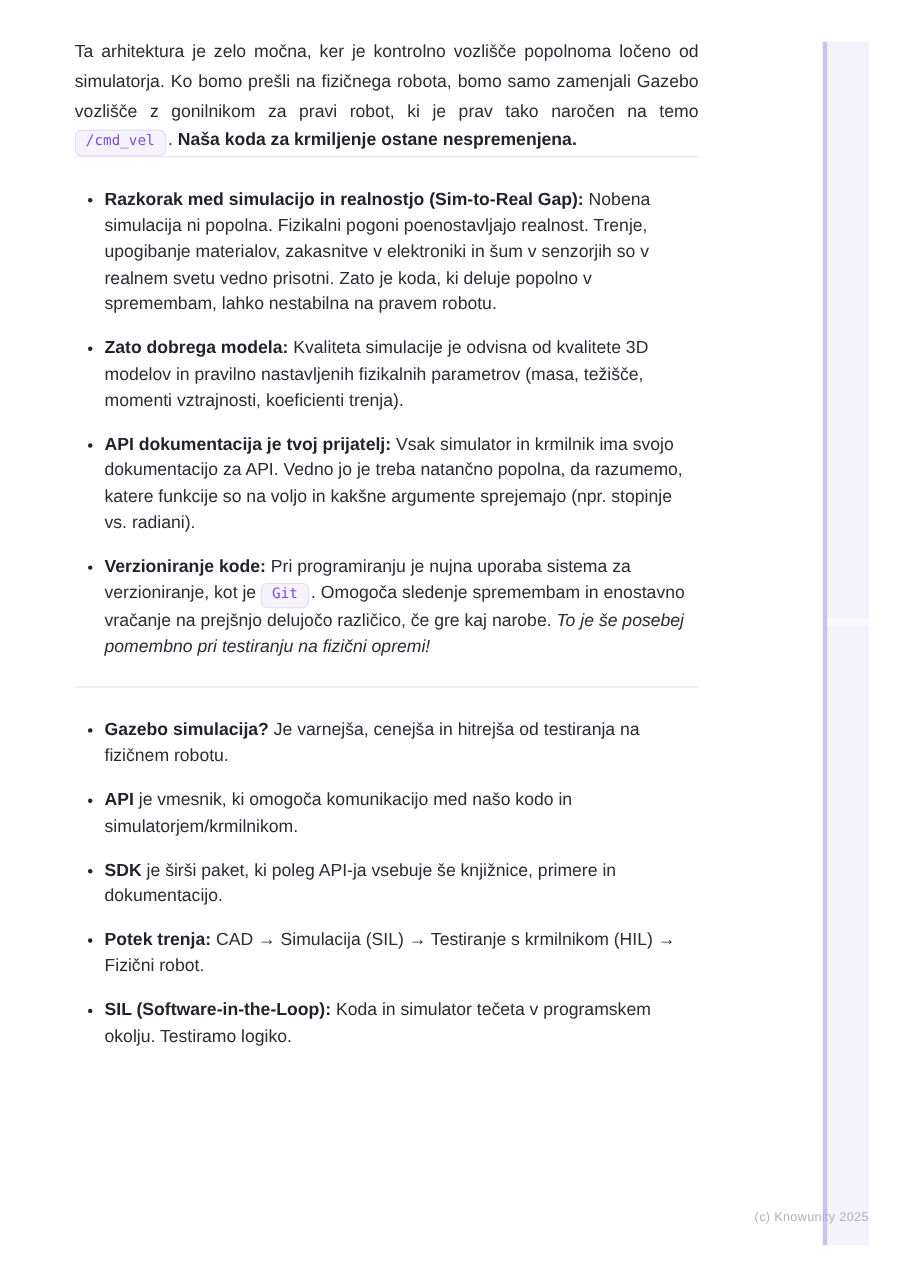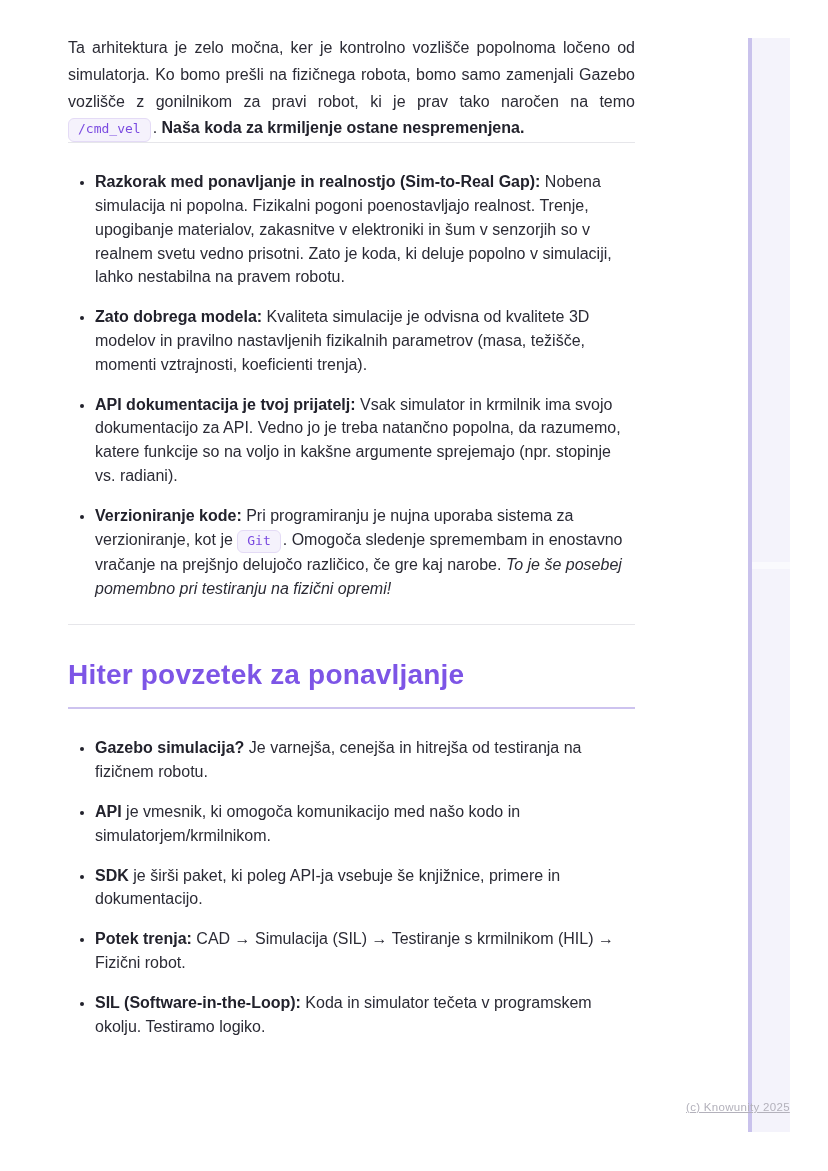--- a/index.html
+++ b/index.html
@@ -77,21 +77,20 @@
   .em-tail { font-style: italic; }
 
   .watermark {
     position: absolute;
     left: 686px; top: 1101px;
     font-size: 11.5px;
     color: #b3b1bb;
     letter-spacing: 0.3px;
     z-index: 3;
     white-space: nowrap;
-    text-decoration: underline;
   }
 
   .side-strip {
     position: absolute;
     left: 748px; top: 38px;
     width: 42px; height: 1094px;
     background: #f4f3fb;
     border-left: 4px solid #c9c2ec;
     z-index: 1;
   }
@@ -108,29 +107,28 @@
 <div class="page">
 
   <div class="content">
 
     <p class="intro"><span>Ta arhitektura je zelo močna, ker je kontrolno vozlišče popolnoma ločeno od simulatorja. Ko bomo prešli na fizičnega robota, bomo samo zamenjali Gazebo vozlišče z gonilnikom za pravi robot, ki je prav tako naročen na temo </span><span class="code-chip">/cmd_vel</span><span>. </span><span class="bold-tail">Naša koda za krmiljenje ostane nespremenjena.</span></p>
 
     <hr class="section-rule rule-1">
 
 
     <ul class="bullet-list">
-      <li><span class="lead">Razkorak med ponavljanje in realnostjo (Sim-to-Real Gap):</span><span> Nobena simulacija ni popolna. Fizikalni pogoni poenostavljajo realnost. Trenje, upogibanje materialov, zakasnitve v elektroniki in šum v senzorjih so v realnem svetu vedno prisotni. Zato je koda, ki deluje popolno v simulaciji, lahko nestabilna na pravem robotu.</span></li>
+      <li><span class="lead">Razkorak med simulacijo in realnostjo (Sim-to-Real Gap):</span><span> Nobena simulacija ni popolna. Fizikalni pogoni poenostavljajo realnost. Trenje, upogibanje materialov, zakasnitve v elektroniki in šum v senzorjih so v realnem svetu vedno prisotni. Zato je koda, ki deluje popolno v spremembam, lahko nestabilna na pravem robotu.</span></li>
       <li><span class="lead">Zato dobrega modela:</span><span> Kvaliteta simulacije je odvisna od kvalitete 3D modelov in pravilno nastavljenih fizikalnih parametrov (masa, težišče, momenti vztrajnosti, koeficienti trenja).</span></li>
       <li><span class="lead">API dokumentacija je tvoj prijatelj:</span><span> Vsak simulator in krmilnik ima svojo dokumentacijo za API. Vedno jo je treba natančno popolna, da razumemo, katere funkcije so na voljo in kakšne argumente sprejemajo (npr. stopinje vs. radiani).</span></li>
       <li><span class="lead">Verzioniranje kode:</span><span> Pri programiranju je nujna uporaba sistema za verzioniranje, kot je </span><span class="code-chip">Git</span><span>. Omogoča sledenje spremembam in enostavno vračanje na prejšnjo delujočo različico, če gre kaj narobe. </span><span class="em-tail">To je še posebej pomembno pri testiranju na fizični opremi!</span></li>
     </ul>
 
     <hr class="section-rule rule-2">
 
-    <h2 class="section-title">Hiter povzetek za ponavljanje</h2>
 
     <ul class="bullet-list">
       <li><span class="lead">Gazebo simulacija?</span><span> Je varnejša, cenejša in hitrejša od testiranja na fizičnem robotu.</span></li>
       <li><span class="lead">API</span><span> je vmesnik, ki omogoča komunikacijo med našo kodo in simulatorjem/krmilnikom.</span></li>
       <li><span class="lead">SDK</span><span> je širši paket, ki poleg API-ja vsebuje še knjižnice, primere in dokumentacijo.</span></li>
       <li><span class="lead">Potek trenja:</span><span> CAD → Simulacija (SIL) → Testiranje s krmilnikom (HIL) → Fizični robot.</span></li>
       <li><span class="lead">SIL (Software-in-the-Loop):</span><span> Koda in simulator tečeta v programskem okolju. Testiramo logiko.</span></li>
     </ul>
 
   </div>

